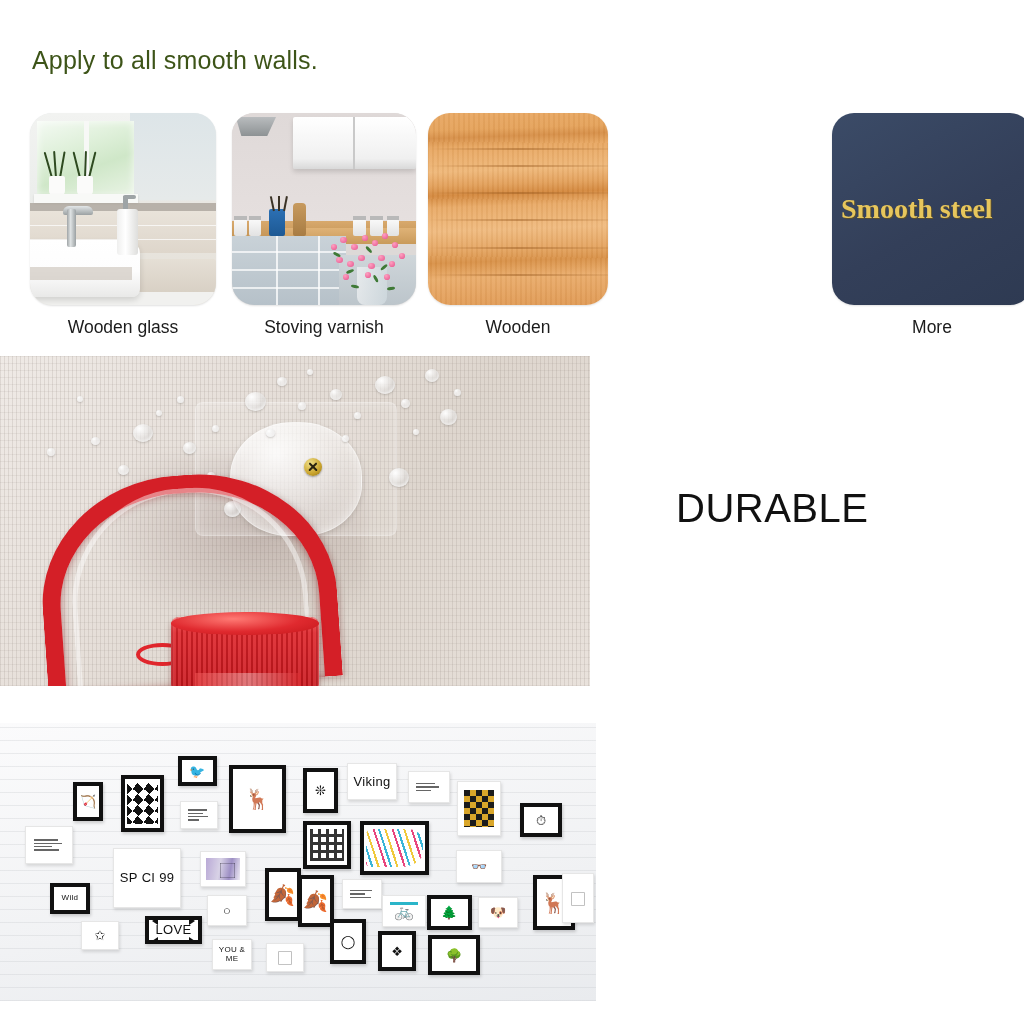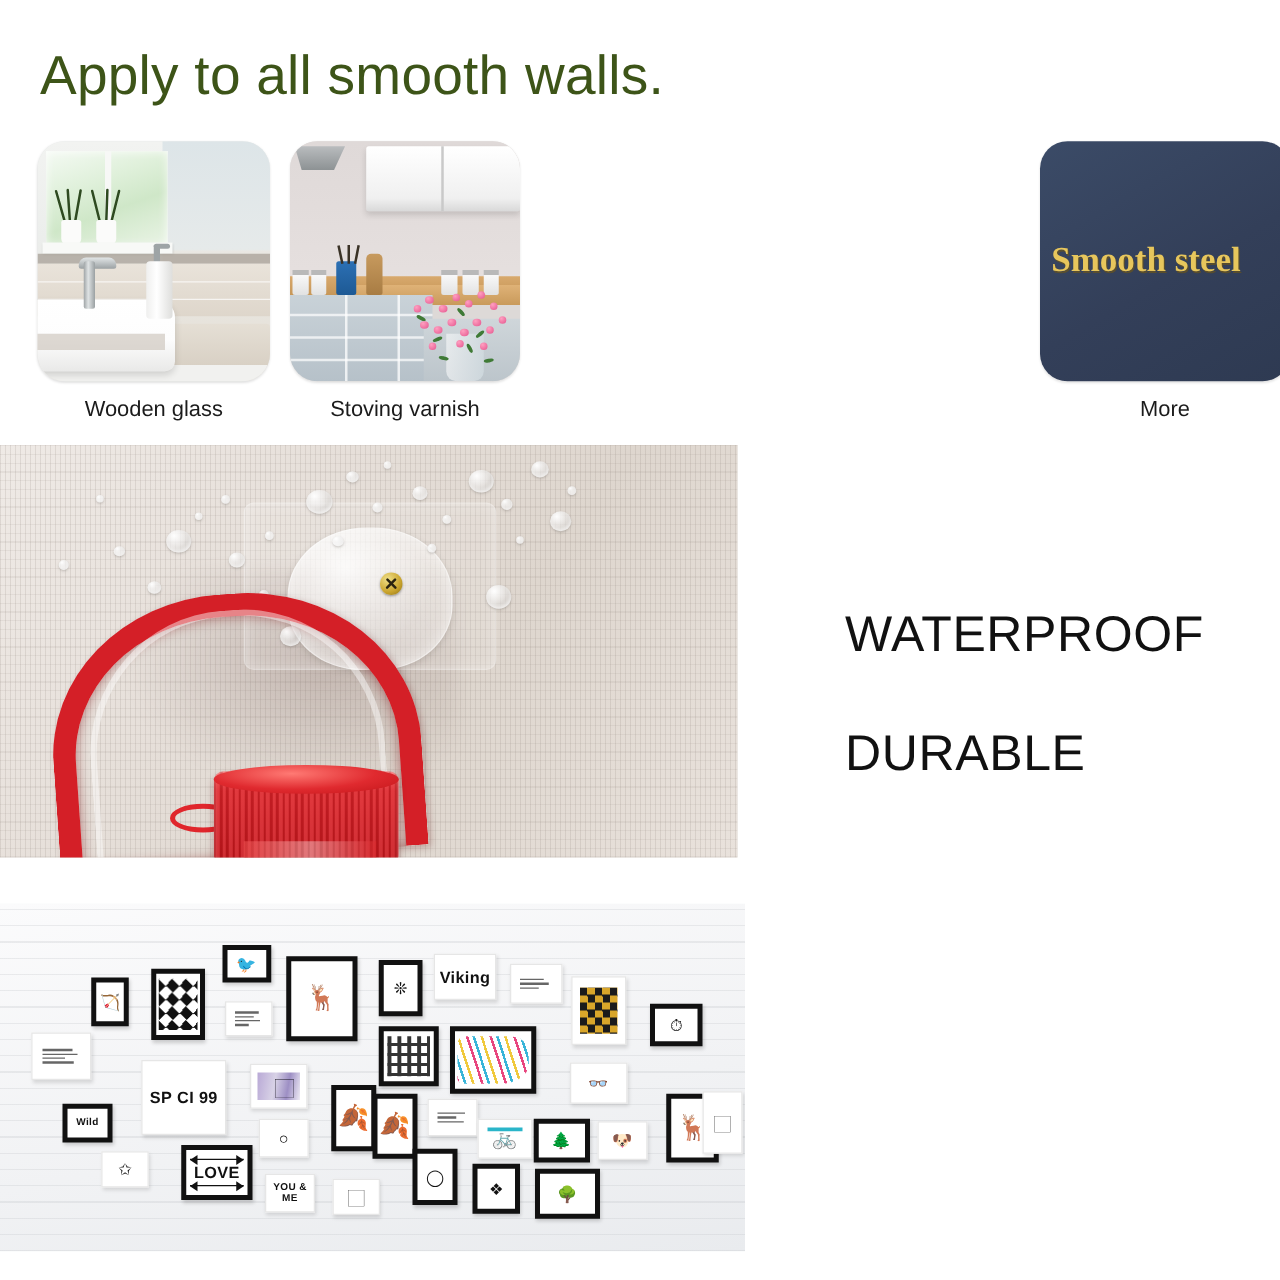--- a/index.html
+++ b/index.html
@@ -8,22 +8,22 @@
     width:1024px;height:1024px;
     background:#ffffff;
     font-family:"Liberation Sans", sans-serif;
     overflow:hidden;
     position:relative;
   }
 
   
   .heading{
     position:absolute;
-    left:32px; top:36px;
-    font-size:44px;
+    left:32px; top:46px;
+    font-size:25px;
     font-weight:400;
     color:#3d5418;
     letter-spacing:.2px;
     white-space:nowrap;
   }
 
   
   .tile-row{position:absolute;left:0;top:113px;width:1024px;height:240px;}
   .tile-cell{position:absolute;top:0;}
   .tile{
@@ -269,21 +269,21 @@
     position:absolute;inset:0;
     background:
       repeating-linear-gradient(0deg,rgba(195,198,202,.30) 0 1px,rgba(255,255,255,0) 1px 13px),
       linear-gradient(170deg,#fbfbfc,#f1f2f4 60%,#e9ebee);
   }
   .frame{position:absolute;box-sizing:border-box;}
   .frame.black{background:#111;padding:4px;box-shadow:1px 2px 3px rgba(0,0,0,.18);}
   .frame.white{background:#fff;padding:4px;box-shadow:1px 2px 3px rgba(0,0,0,.13);border:1px solid #e6e6e6;}
   .mat{width:100%;height:100%;background:#fff;display:flex;align-items:center;justify-content:center;
     overflow:hidden;position:relative;}
-  .mat .txt{font-size:8px;color:#111;font-weight:700;letter-spacing:.3px;text-align:center;line-height:1.05;}
+  .mat .txt{font-size:8px;color:#111;font-weight:400;letter-spacing:.3px;text-align:center;line-height:1.05;}
   .mat .txt.big{font-size:13px;}
   .mat .glyph{font-size:20px;line-height:1;color:#111;}
   .mat .glyph.sm{font-size:13px;}
   .mat .lines{width:80%;}
   .mat .lines i{display:block;height:1.4px;background:#333;margin:2px 0;opacity:.75;}
   .mat .grid{width:86%;height:80%;
     background:
       repeating-linear-gradient(90deg,#111 0 3px,transparent 3px 8px),
       repeating-linear-gradient(0deg,#111 0 3px,transparent 3px 8px);
     opacity:.85;}
@@ -413,20 +413,31 @@
         <span class="fl" style="left:72%;top:52%"></span>
         <span class="fl" style="left:84%;top:44%"></span>
         <span class="fl" style="left:18%;top:66%"></span>
         <span class="fl" style="left:44%;top:64%"></span>
         <span class="fl" style="left:66%;top:66%"></span>
       </div>
     </div>
     <div class="tile-label">Stoving varnish</div>
   </div>
 
+  <div class="tile-cell" style="left:428px;width:180px;">
+    <div class="tile wood">
+      <div class="grain" style="top:18%"></div>
+      <div class="grain" style="top:27%"></div>
+      <div class="grain" style="top:41%"></div>
+      <div class="grain" style="top:55%"></div>
+      <div class="grain" style="top:70%"></div>
+      <div class="grain" style="top:84%"></div>
+    </div>
+    <div class="tile-label">Wooden</div>
+  </div>
 
 
   <div class="tile-cell" style="left:832px;width:200px;">
     <div class="tile navy">
       <div class="gold" style="color: rgb(231, 198, 92);">Smooth steel</div>
     </div>
     <div class="tile-label">More</div>
   </div>
 </div>
 
@@ -467,21 +478,20 @@
   <div class="handle"></div>
   <div class="handle-gloss"></div>
   <div class="screw"></div>
   <div class="cap-ear"></div>
   <div class="cap"></div>
   <div class="cap-top"></div>
   <div class="bottleneck"></div>
 </div>
 
 <div class="features">
-  <div class="feature">WATERPROOF</div>
   <div class="feature">DURABLE</div>
 </div>
 
 <div class="gallery">
   <div class="gwall"></div>
 
   <div class="frame black" style="left:73px;top:59px;width:30px;height:39px;">
     <div class="mat">
         <span class="glyph sm">🏹</span>
       </div>
@@ -536,21 +546,21 @@
   <div class="frame black" style="left:50px;top:160px;width:40px;height:31px;">
     <div class="mat">
         <span class="txt">Wild</span>
       </div>
   </div>
   <div class="frame white" style="left:81px;top:198px;width:38px;height:29px;">
     <div class="mat">
         <span class="glyph sm">✩</span>
       </div>
   </div>
-  <div class="frame black" style="left:145px;top:193px;width:57px;height:44px;">
+  <div class="frame black" style="left:145px;top:193px;width:57px;height:28px;">
     <div class="mat">
       <div class="arrowblock">
         <span class="ar"></span>
         <span class="txt big">LOVE</span>
         <span class="ar"></span>
       </div>
     </div>
   </div>
   <div class="frame white" style="left:207px;top:172px;width:40px;height:31px;">
     <div class="mat">

